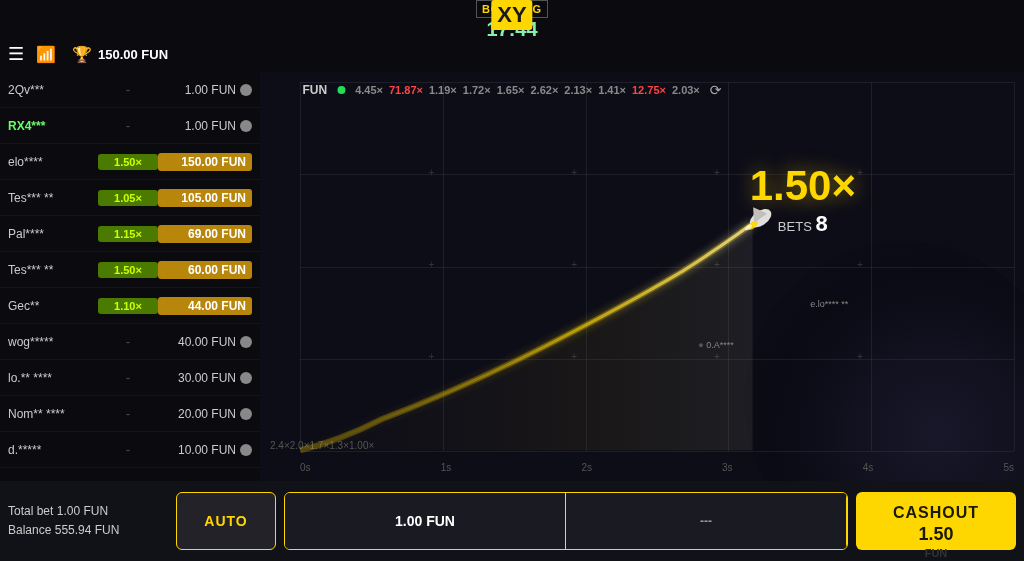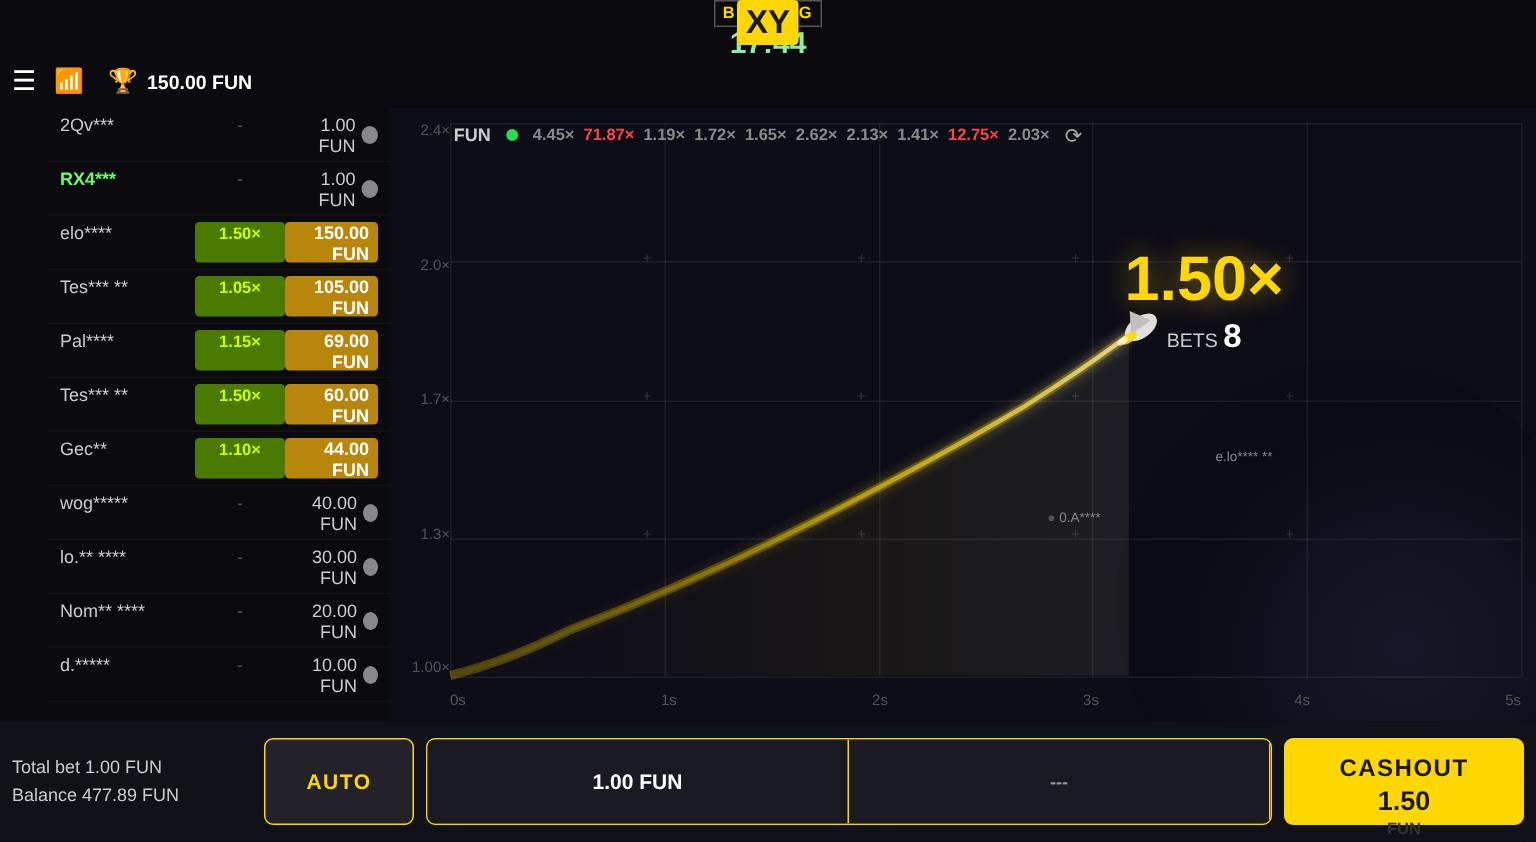--- a/index.html
+++ b/index.html
@@ -137,24 +137,24 @@
     .left-panel {
       position: absolute;
       top: 72px;
       left: 0;
       width: 260px;
       bottom: 80px;
       overflow: hidden;
     }
     .player-row {
       display: flex;
+      align-items: center;
       padding: 4px 8px;
       height: 36px;
       border-bottom: 1px solid rgba(255,255,255,0.04);
-      margin-left: 32px;
     }
     .player-name {
       width: 90px;
       font-size: 12px;
       color: #ccc;
       overflow: hidden;
       white-space: nowrap;
     }
     .player-name.green { color: #66ff66; font-weight: bold; }
     .player-mult {
@@ -205,21 +205,21 @@
       background: #0d0d18;
       overflow: hidden;
     }
     .y-axis {
       position: absolute;
       left: 10px;
       top: 10px;
       bottom: 30px;
       width: 30px;
       display: flex;
-      flex-direction: column;
+      flex-direction: row;
       justify-content: space-between;
       align-items: flex-end;
     }
     .y-label {
       font-size: 10px;
       color: #555;
     }
     .x-axis {
       position: absolute;
       bottom: 8px;
@@ -581,21 +581,21 @@
 
   <div class="chart-label" style="right:23%;bottom:42%;">e.lo**** **</div>
   <div class="chart-label" style="right:38%;bottom:32%;">
     <span style="color:#555;font-size:9px;">● </span>0.A****
   </div>
 </div>
 
 <div class="bottom-bar">
   <div class="bet-info">
     <div class="bet-info-line"><span>Total bet </span><span>1.00 FUN</span></div>
-    <div class="bet-info-line"><span>Balance </span><span>477.89 FUN</span></div>
+    <div class="bet-info-line"><span>Balance </span><span>555.94 FUN</span></div>
   </div>
 
   <button class="auto-btn">AUTO</button>
 
   <div class="bet-amount-group">
     <button class="bet-amount-btn">1.00 FUN</button>
     <button class="bet-amount-btn middle">---</button>
   </div>
 
   <button class="cashout-btn">

